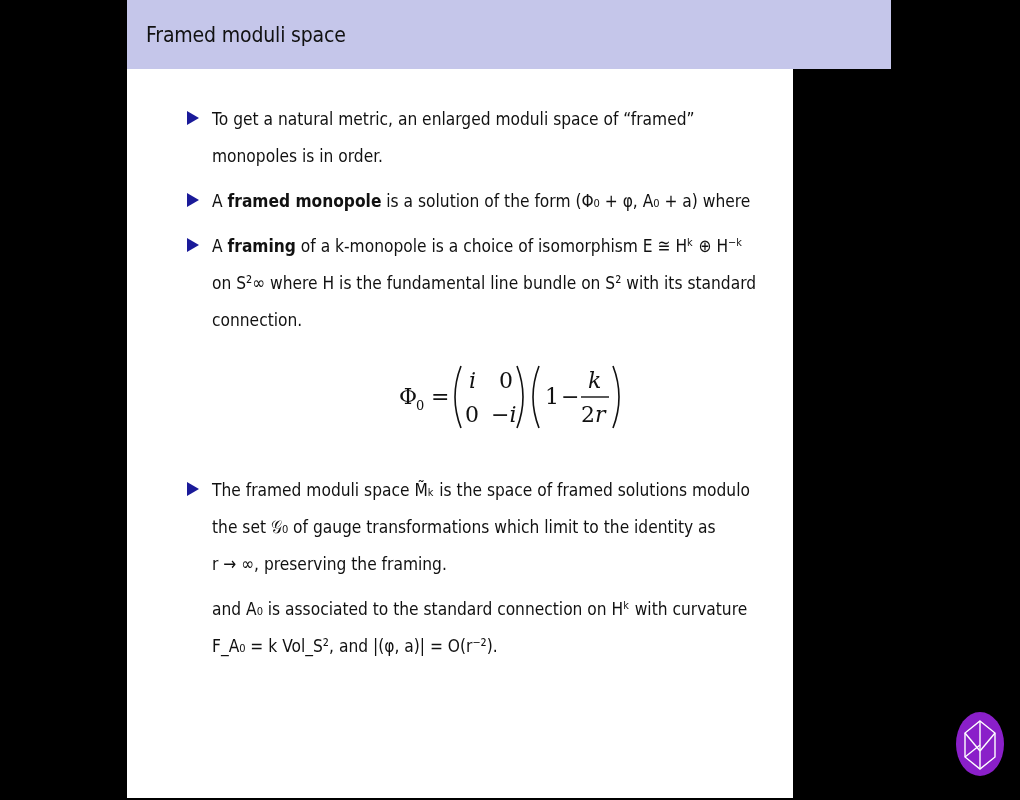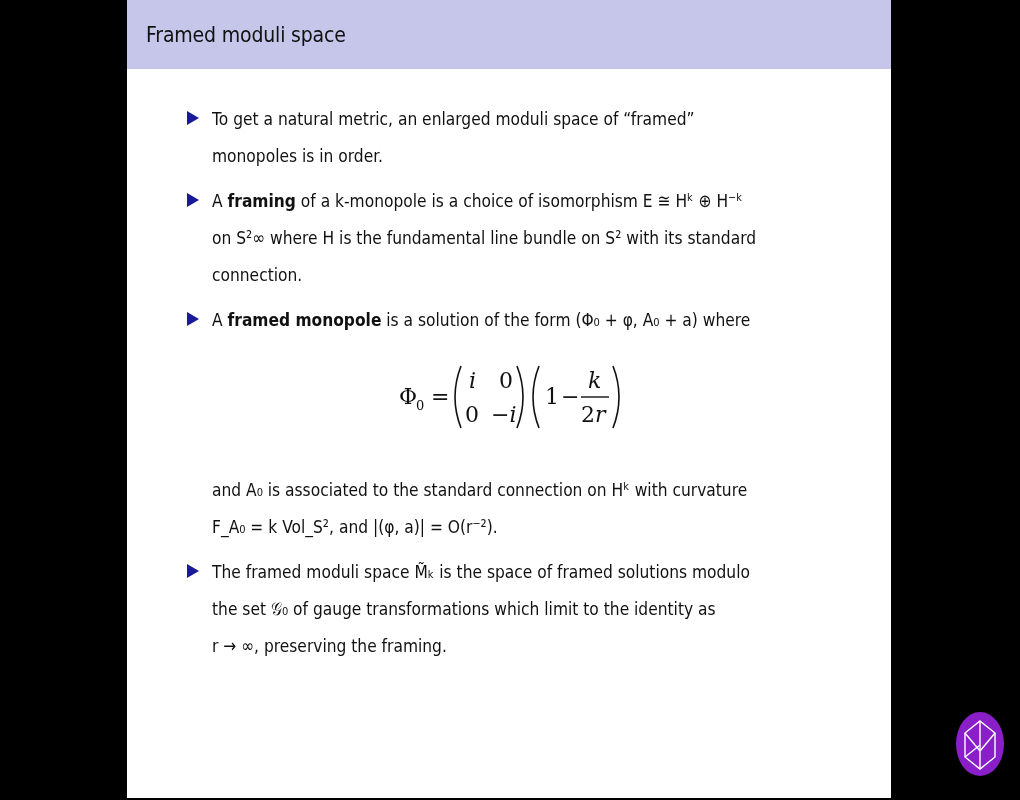--- a/index.html
+++ b/index.html
@@ -1,18 +1,18 @@
 <!DOCTYPE html>
 <html><head>
 <meta charset="utf-8">
 <style>
   html, body { margin:0; padding:0; }
   body { width:1020px; height:800px; background:#000; position:relative; overflow:hidden;
          font-family:"DejaVu Sans", sans-serif; }
-  .slide { position:absolute; left:127px; top:0; width:764px; height:798px; background:#fff; }
+  .slide { position:absolute; left:127px; top:0; width:666px; height:798px; background:#fff; }
   .header { position:absolute; left:0; top:0; width:764px; height:69px; background:#c5c6ea; }
   .title { position:absolute; left:19px; top:22px; font-size:22px; color:#111;
            font-family:"DejaVu Sans", sans-serif; transform:scaleX(0.86); transform-origin:left; letter-spacing:-0.2px; }
   .content { position:absolute; left:60px; top:100px; width:660px; color:#111;
              font-size:18px; line-height:37px; }
   .item { position:relative; padding-left:25px; margin-bottom:8px; }
   .bullet { position:absolute; left:0; top:11px; width:0; height:0;
             border-top:7px solid transparent; border-bottom:7px solid transparent;
             border-left:12px solid #1a1a99; }
   .txt { display:block; transform:scaleX(0.86); transform-origin:left; width:116%; white-space:normal; }
@@ -34,48 +34,48 @@
       <span class="bullet"></span>
       <span class="txt">
         <span class="line">To get a natural metric, an enlarged moduli space of “framed”</span>
         <span class="line">monopoles is in order.</span>
       </span>
     </div>
 
     <div class="item">
       <span class="bullet"></span>
       <span class="txt">
+        <span class="line"><span>A </span><b>framed monopole</b><span> is a solution of the form (Φ₀ + φ, A₀ + a) where</span></span>
+      </span>
+    </div>
+
+    <div class="item">
+      <span class="bullet"></span>
+      <span class="txt">
         <span class="line"><span>A </span><b>framing</b><span> of a k-monopole is a choice of isomorphism E ≅ Hᵏ ⊕ H⁻ᵏ</span></span>
         <span class="line">on S²∞ where H is the fundamental line bundle on S² with its standard</span>
         <span class="line">connection.</span>
       </span>
     </div>
 
-    <div class="item">
-      <span class="bullet"></span>
-      <span class="txt">
-        <span class="line"><span>A </span><b>framed monopole</b><span> is a solution of the form (Φ₀ + φ, A₀ + a) where</span></span>
-      </span>
-    </div>
-
     <div style="height:125px"></div>
-
-    <div class="item" style="padding-left:25px">
-      <span class="txt">
-        <span class="line">and A₀ is associated to the standard connection on Hᵏ with curvature</span>
-        <span class="line">F_A₀ = k Vol_S², and |(φ, a)| = O(r⁻²).</span>
-      </span>
-    </div>
 
     <div class="item">
       <span class="bullet"></span>
       <span class="txt">
         <span class="line">The framed moduli space M̃ₖ is the space of framed solutions modulo</span>
         <span class="line">the set 𝒢₀ of gauge transformations which limit to the identity as</span>
         <span class="line">r → ∞, preserving the framing.</span>
+      </span>
+    </div>
+
+    <div class="item" style="padding-left:25px">
+      <span class="txt">
+        <span class="line">and A₀ is associated to the standard connection on Hᵏ with curvature</span>
+        <span class="line">F_A₀ = k Vol_S², and |(φ, a)| = O(r⁻²).</span>
       </span>
     </div>
 
   </div>
 
   <svg class="eq" viewBox="0 0 300 90" style="left:272px; top:352px;">
     <g font-family="DejaVu Serif, serif" font-size="22" fill="#111">
       <text x="0" y="52">Φ</text>
         <text x="17" y="58" font-size="13">0</text>
       <text x="32" y="52">=</text>

